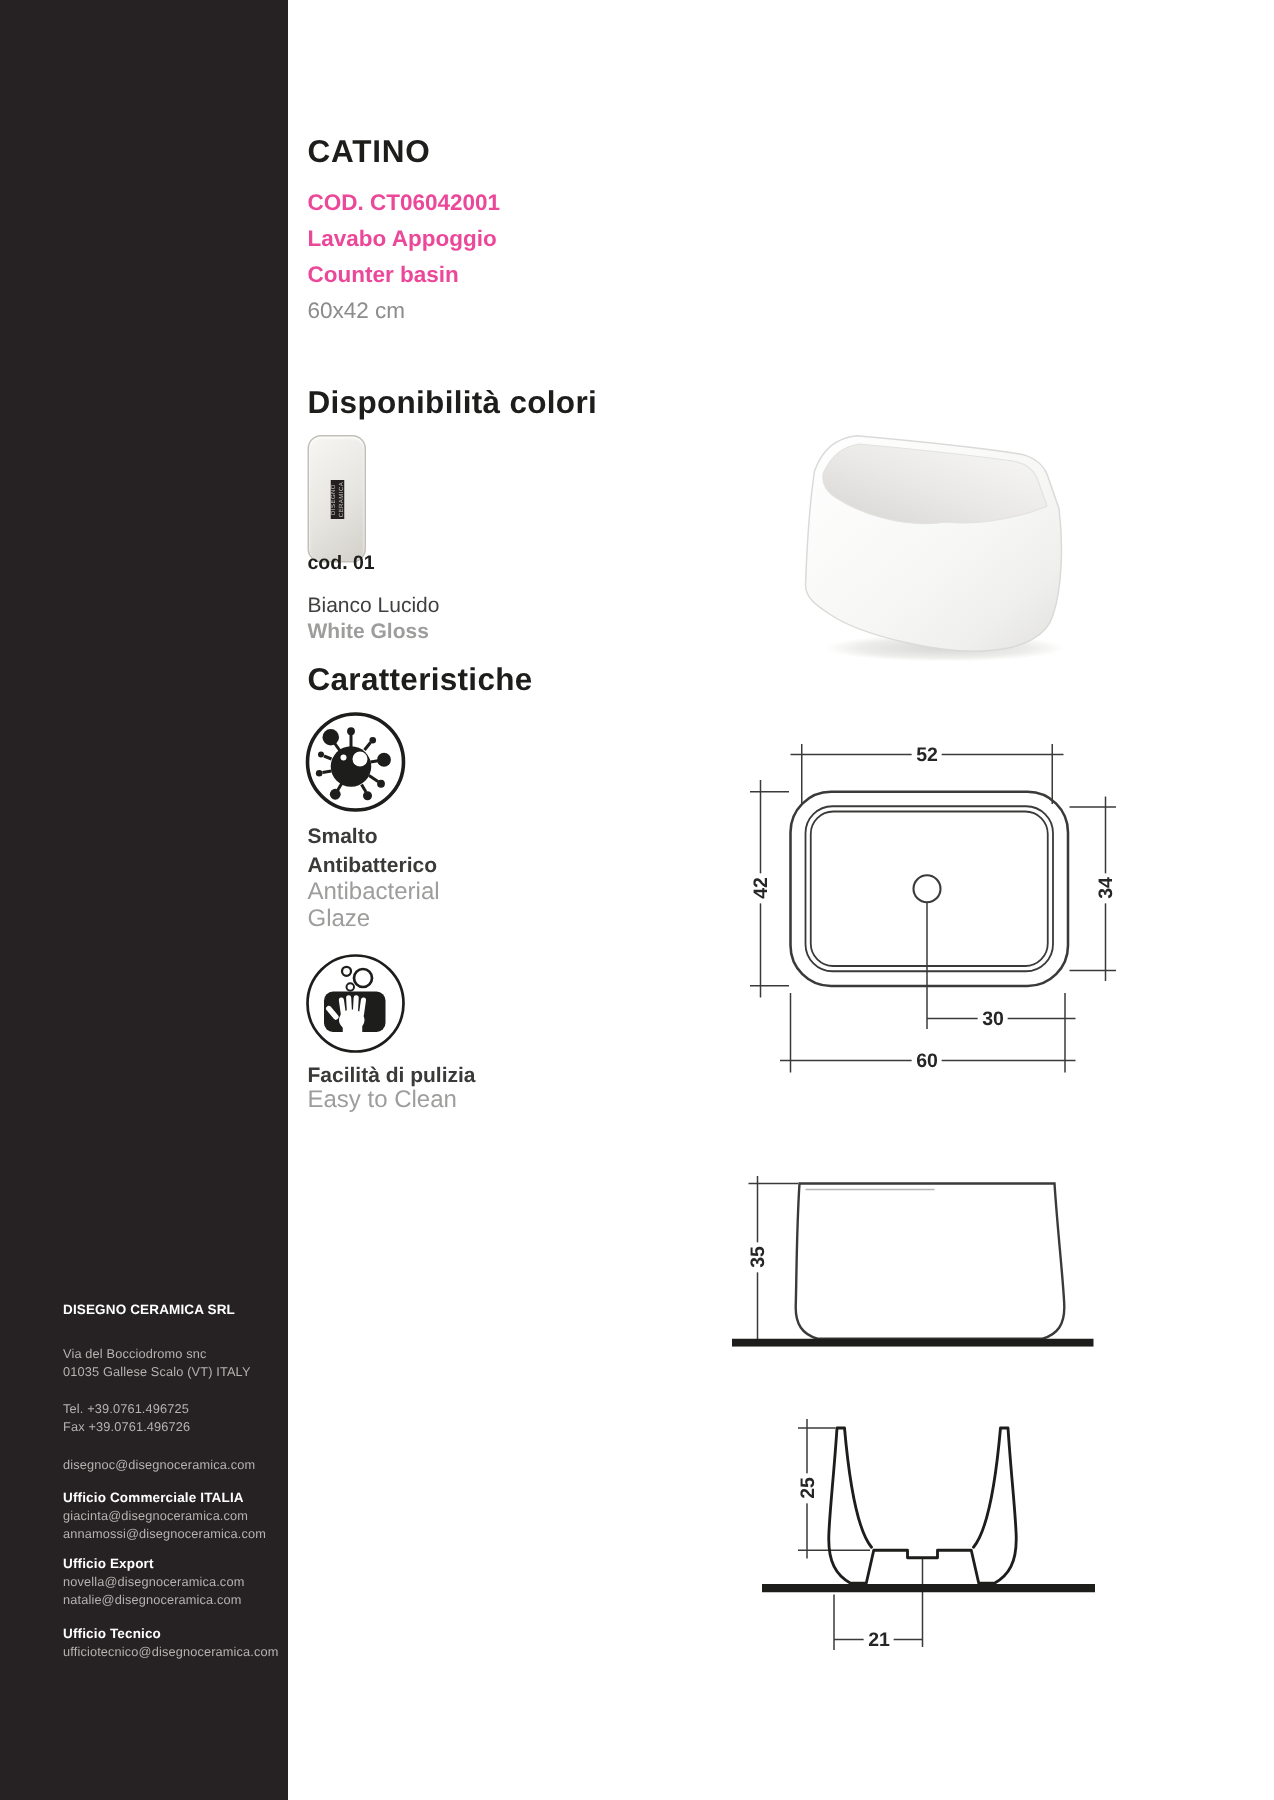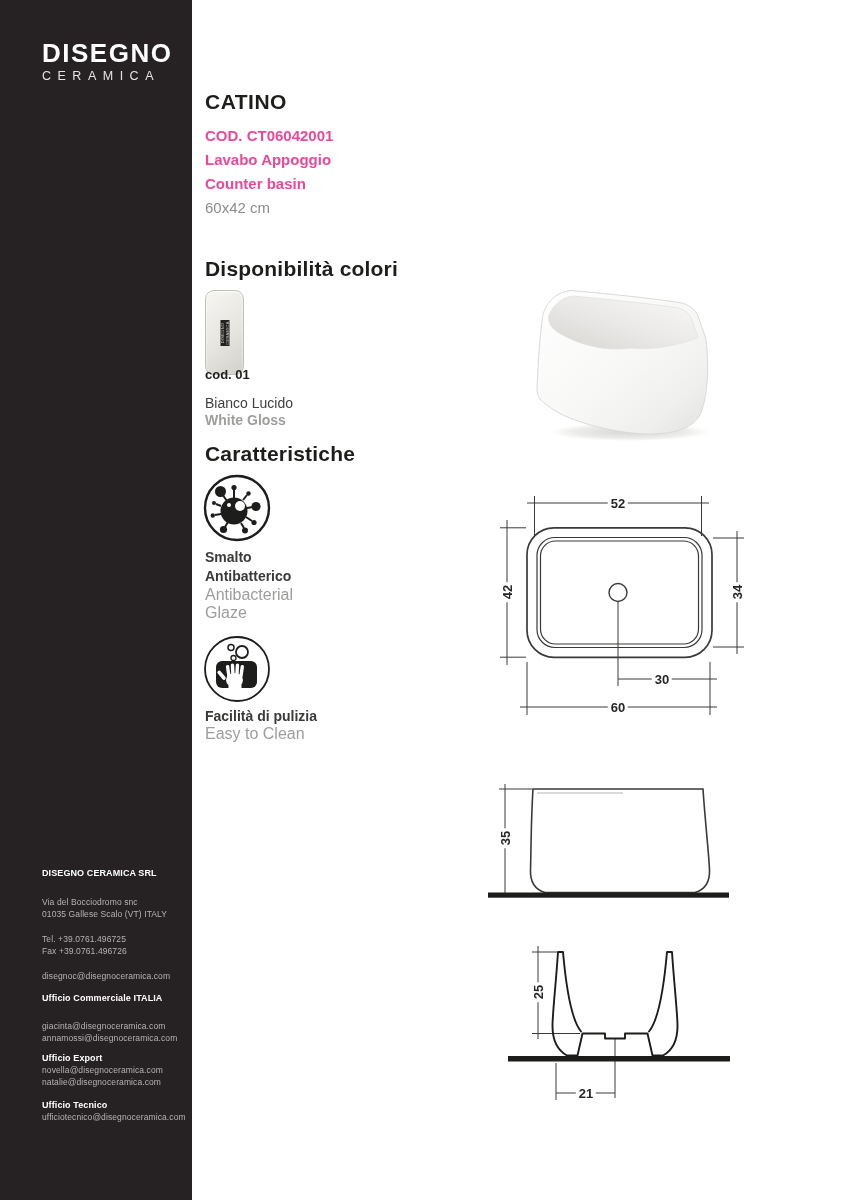--- a/index.html
+++ b/index.html
@@ -8,21 +8,21 @@
   .abs{position:absolute;}
 
   
   .sidebar{left:0;top:0;width:192px;height:1200px;background:#262223;}
   .logo{left:42px;top:40px;}
   .logo-main{font-size:26px;font-weight:700;letter-spacing:1.5px;color:#ffffff;line-height:1;}
   .logo-sub{font-size:12.5px;letter-spacing:6.5px;color:#e4e3e3;margin-top:4px;font-weight:400;line-height:1;}
   .sfoot{left:42px;top:867px;width:142px;color:#b5b3b2;font-size:8.5px;line-height:12px;letter-spacing:.1px;}
   .sfoot .h{color:#ffffff;font-weight:700;font-size:9px;}
   .mb17{margin-bottom:17px}.mb13{margin-bottom:13px}
-  .mb10{margin-bottom:10px}.mb16{margin-bottom:16px}.mb8{margin-bottom:8px}.mb11{margin-bottom:11px}
+  .mb10{margin-bottom:10px}.mb16{}.mb8{margin-bottom:8px}.mb11{margin-bottom:11px}
 
   
   .title{left:205px;top:90px;font-size:21px;font-weight:800;color:#1d1d1b;letter-spacing:.5px;}
   .b15{font-size:15px;font-weight:700;color:#ec4899;}
   .g15{font-size:15px;font-weight:400;color:#8c8c8b;}
   .sechead{font-size:21px;font-weight:800;color:#1d1d1b;letter-spacing:.2px;}
 
   
   .swatch{left:205px;top:290px;width:37px;height:83px;border-radius:9px;
           background:linear-gradient(140deg,#f7f6f3,#e7e5e0 55%,#d2d0c9);
@@ -42,24 +42,20 @@
   .dim{position:absolute;font-size:13px;font-weight:700;color:#262626;background:#ffffff;
        padding:0 3px;line-height:13px;transform:translate(-50%,-50%);white-space:nowrap;}
   .dim-v{transform:translate(-50%,-50%) rotate(-90deg);}
 </style>
 </head>
 <body>
 
 <div class="page">
 
   <div class="abs sidebar">
-    <div class="abs logo">
-      <div class="logo-main">DISEGNO</div>
-      <div class="logo-sub">CERAMICA</div>
-    </div>
 
     <div class="abs sfoot">
       <div class="h mb17">DISEGNO CERAMICA SRL</div>
       <div class="mb13">
         <div>Via del Bocciodromo snc</div>
         <div>01035 Gallese Scalo (VT)  ITALY</div>
       </div>
       <div class="mb13">
         <div>Tel. +39.0761.496725</div>
         <div>Fax +39.0761.496726</div>

